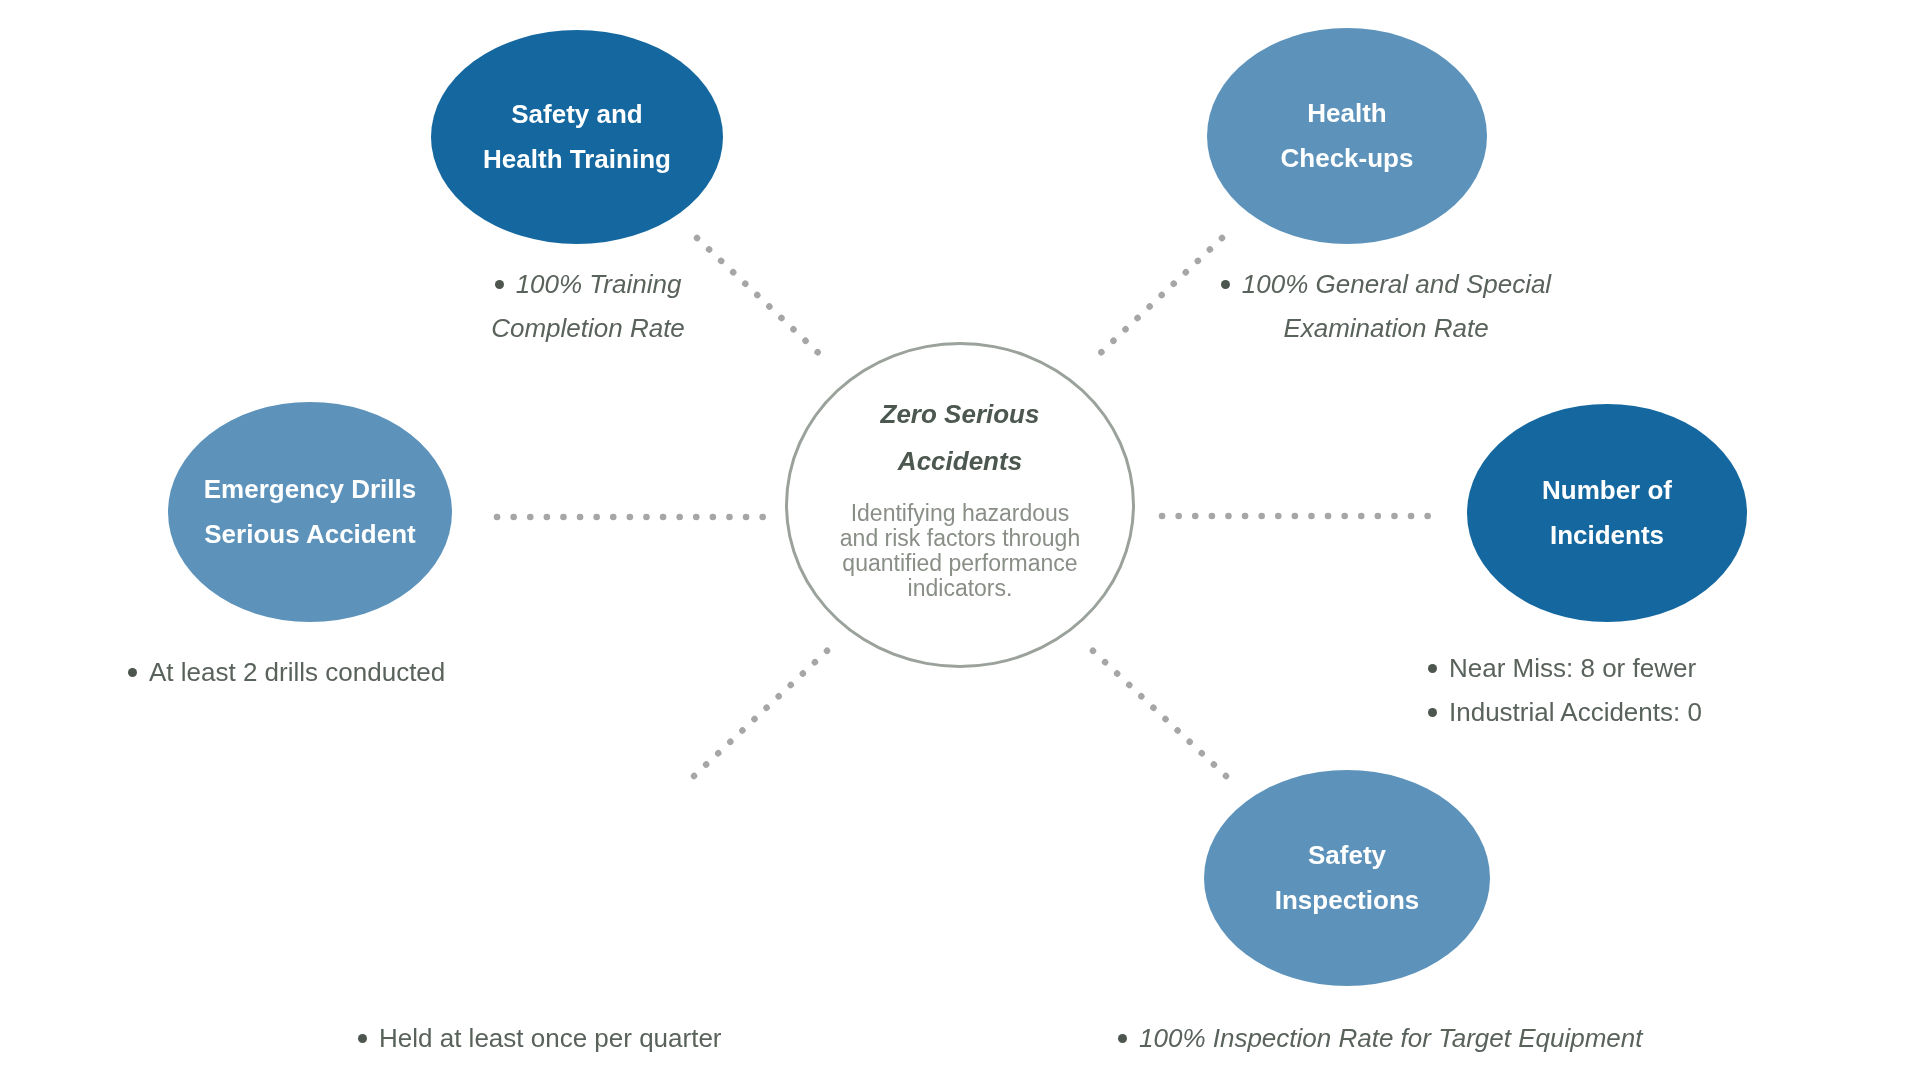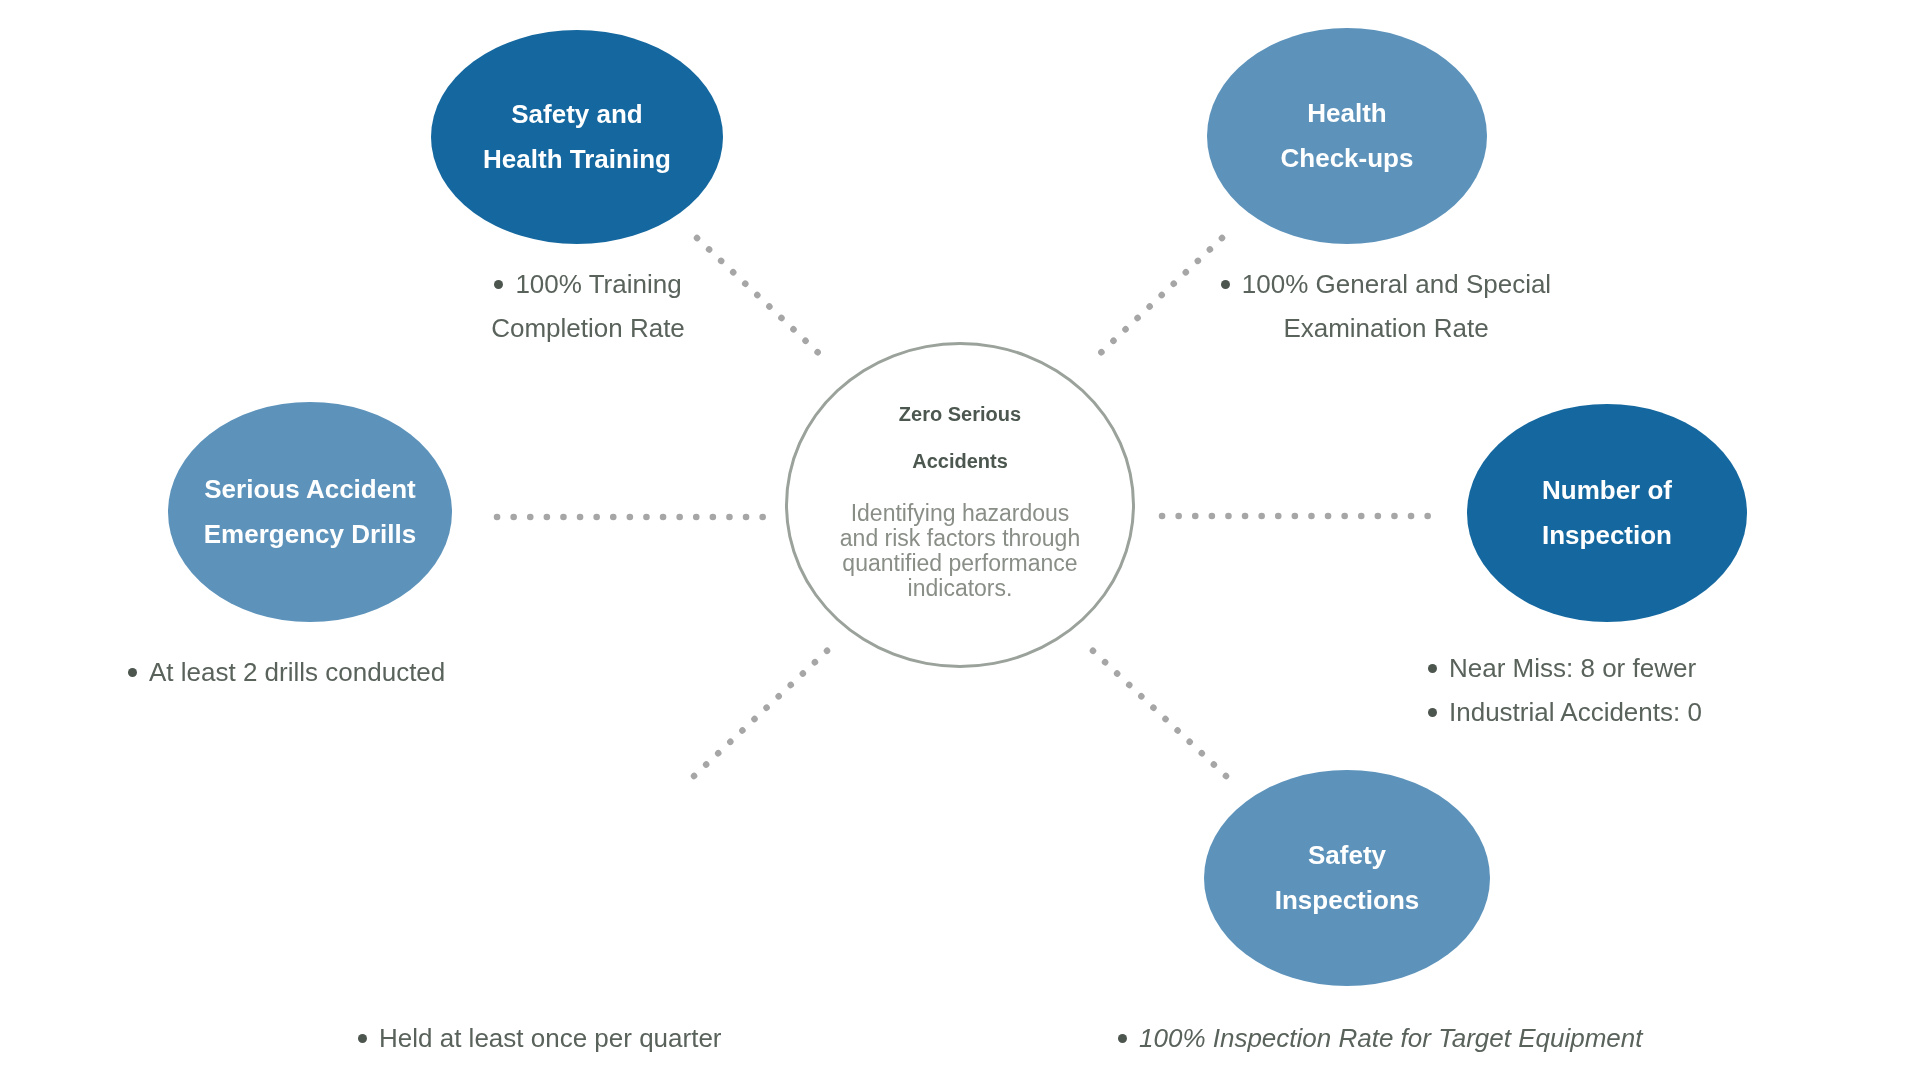--- a/index.html
+++ b/index.html
@@ -23,26 +23,26 @@
 
   .node{position:absolute;border-radius:50%;display:flex;flex-direction:column;
         align-items:center;justify-content:center;text-align:left;color:var(--node-label);}
   .node--dark{background:var(--dark-blue);}
   .node--light{background:var(--light-blue);}
   .node-line{font-size:26px;font-weight:bold;line-height:45px;white-space:nowrap;}
 
   .center-circle{position:absolute;left:785px;top:342px;width:350px;height:326px;
         border:3px solid var(--circle-border);border-radius:50%;background:#ffffff;
         display:flex;flex-direction:column;align-items:center;text-align:center;padding-top:46px;}
-  .center-title-line{font-size:20px;font-weight:bold;line-height:47px;color:var(--center-title);white-space:nowrap;}
+  .center-title-line{font-size:26px;font-weight:bold;line-height:47px;color:var(--center-title);white-space:nowrap;font-style:italic;}
   .center-desc{margin-top:16px;}
   .center-desc-line{font-size:23px;line-height:25px;color:var(--center-description);white-space:nowrap;}
 
   .metric{position:absolute;font-size:26px;line-height:44px;color:var(--metric-text);}
-  .metric--center{text-align:center;}
+  .metric--center{text-align:center;font-style:italic;}
   .metric-line{white-space:nowrap;}
   .dot{display:inline-block;width:9px;height:9px;border-radius:50%;
        background:var(--bullet-dot);margin-right:12px;vertical-align:middle;margin-bottom:3px;}
 
   .m0{left:428px;top:262px;width:320px;}
   .m1{left:1176px;top:262px;width:420px;}
   .m2{left:128px;top:650px;width:520px;}
   .m3{left:1428px;top:646px;width:440px;}
   .m4{left:358px;top:1016px;width:520px;}
   .m5{left:1118px;top:1016px;width:680px;font-style:italic;}
@@ -93,30 +93,30 @@
   <div class="node node--light n1">
     <div class="node-line">Health</div>
     <div class="node-line">Check-ups</div>
   </div>
   <div class="metric metric--center m1">
     <div class="metric-line"><span class="dot"></span><span>100% General and Special</span></div>
     <div class="metric-line"><span>Examination Rate</span></div>
   </div>
 
   <div class="node node--light n2">
+    <div class="node-line">Emergency Drills</div>
     <div class="node-line">Serious Accident</div>
-    <div class="node-line">Emergency Drills</div>
   </div>
   <div class="metric m2">
     <div class="metric-line"><span class="dot"></span><span>At least 2 drills conducted</span></div>
   </div>
 
   <div class="node node--dark n3">
     <div class="node-line">Number of</div>
-    <div class="node-line">Inspection</div>
+    <div class="node-line">Incidents</div>
   </div>
   <div class="metric m3">
     <div class="metric-line"><span class="dot"></span><span>Near Miss: 8 or fewer</span></div>
     <div class="metric-line"><span class="dot"></span><span>Industrial Accidents: 0</span></div>
   </div>
 
   <div class="metric m4">
     <div class="metric-line"><span class="dot"></span><span>Held at least once per quarter</span></div>
   </div>
 

